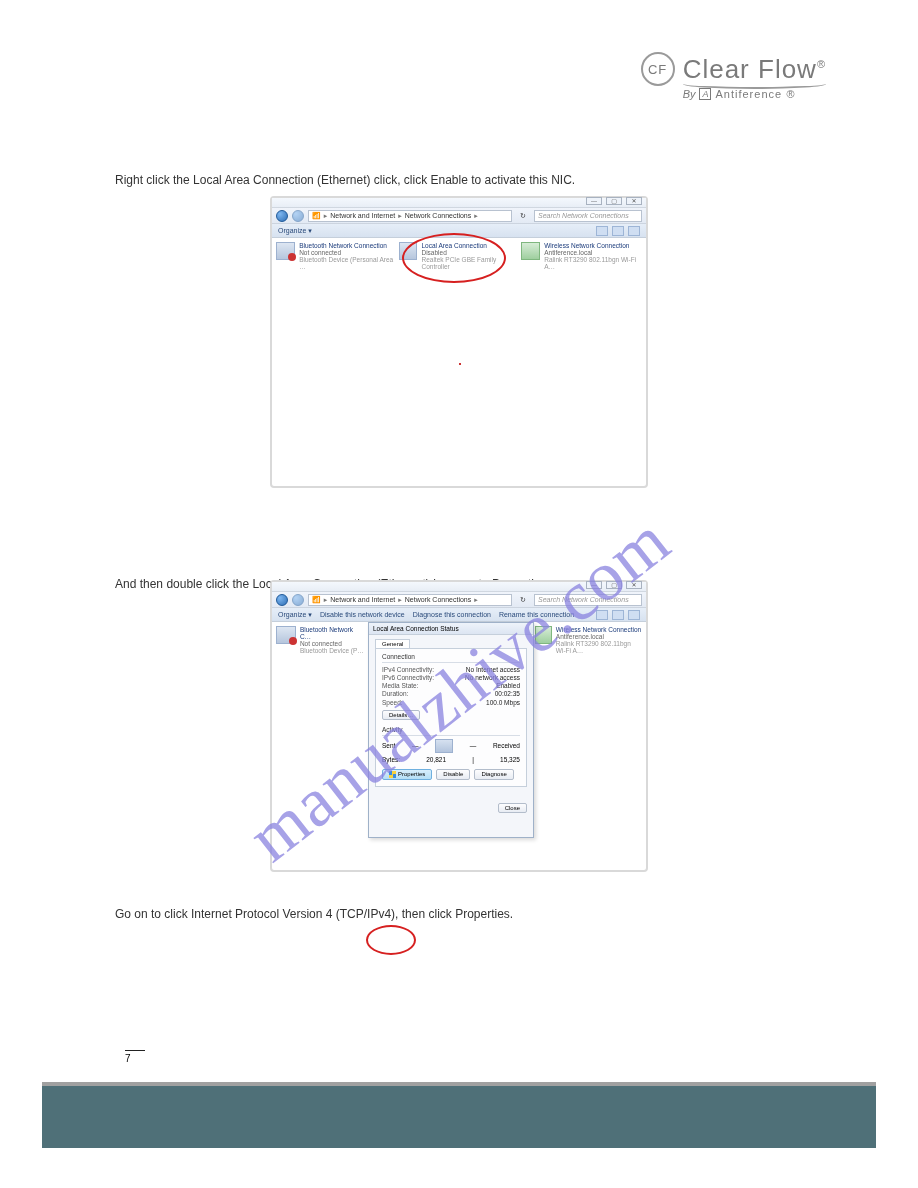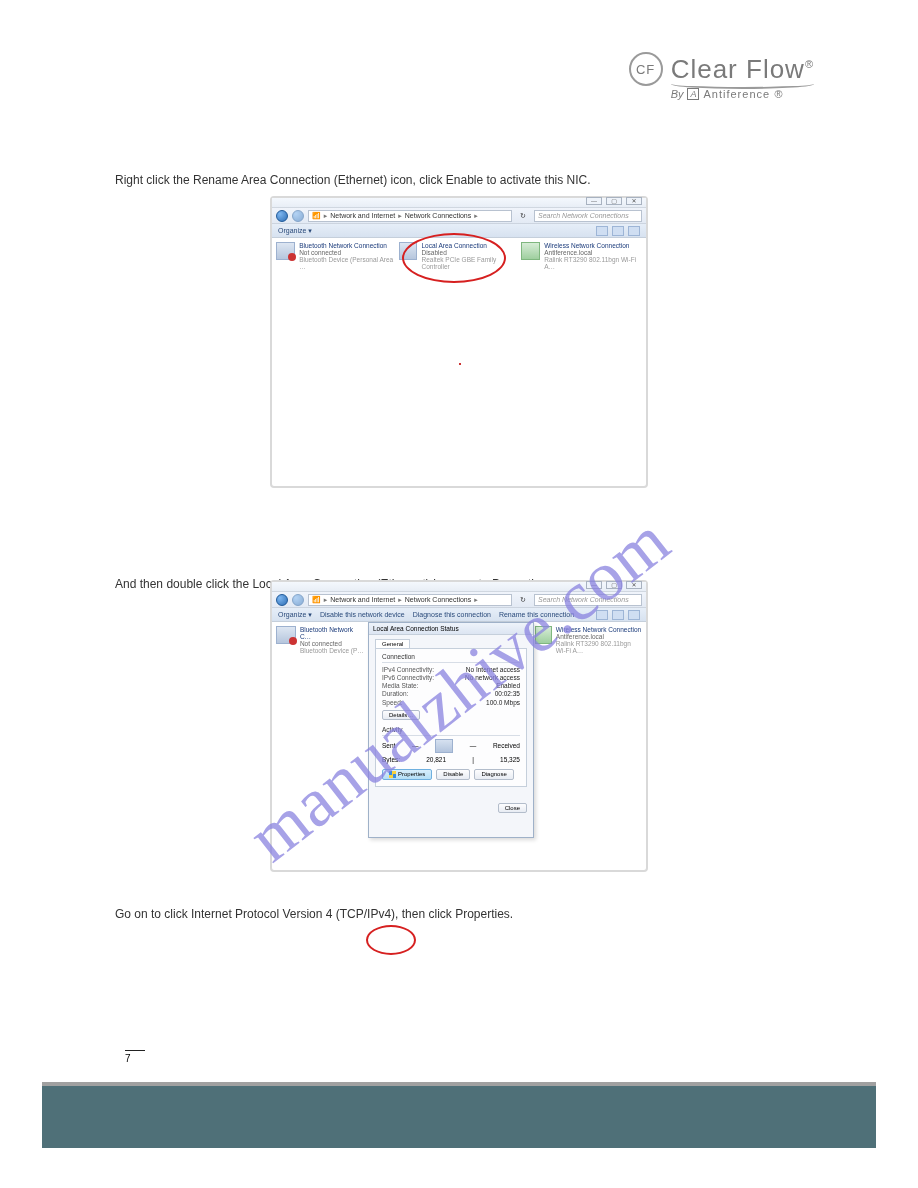--- a/index.html
+++ b/index.html
@@ -10,21 +10,21 @@
     font-family: "Segoe UI", Arial, sans-serif;
     background: #fff;
     position: relative;
     overflow: hidden;
   }
 
   
   .logo-block {
     position: absolute;
     top: 52px;
-    right: 104px;
+    right: 92px;
     text-align: left;
     color: #7a7a7a;
   }
   .logo-row { display: flex; align-items: center; gap: 8px; }
   .cf-circle {
     width: 34px; height: 34px;
     border: 2px solid #9a9a9a;
     border-radius: 50%;
     display: flex; align-items: center; justify-content: center;
     font-size: 13px; letter-spacing: 1px; color: #7a7a7a;
@@ -262,21 +262,21 @@
     </div>
   </div>
   <div class="cf-by">
     <span>By</span>
     <span class="A-box">A</span>
     <span class="brand">Antiference</span>
       <span class="cf-reg">®</span>
   </div>
 </div>
 
-<div class="body-text bt1">Right click the Rename Area Connection (Ethernet) icon, click Enable to activate this NIC.</div>
+<div class="body-text bt1">Right click the Local Area Connection (Ethernet) click, click Enable to activate this NIC.</div>
 
 <div class="win win1">
   <div class="titlebar">
     <div class="win-controls">
       <div class="win-btn">—</div>
       <div class="win-btn">▢</div>
       <div class="win-btn">✕</div>
     </div>
   </div>
   <div class="addr-row">

